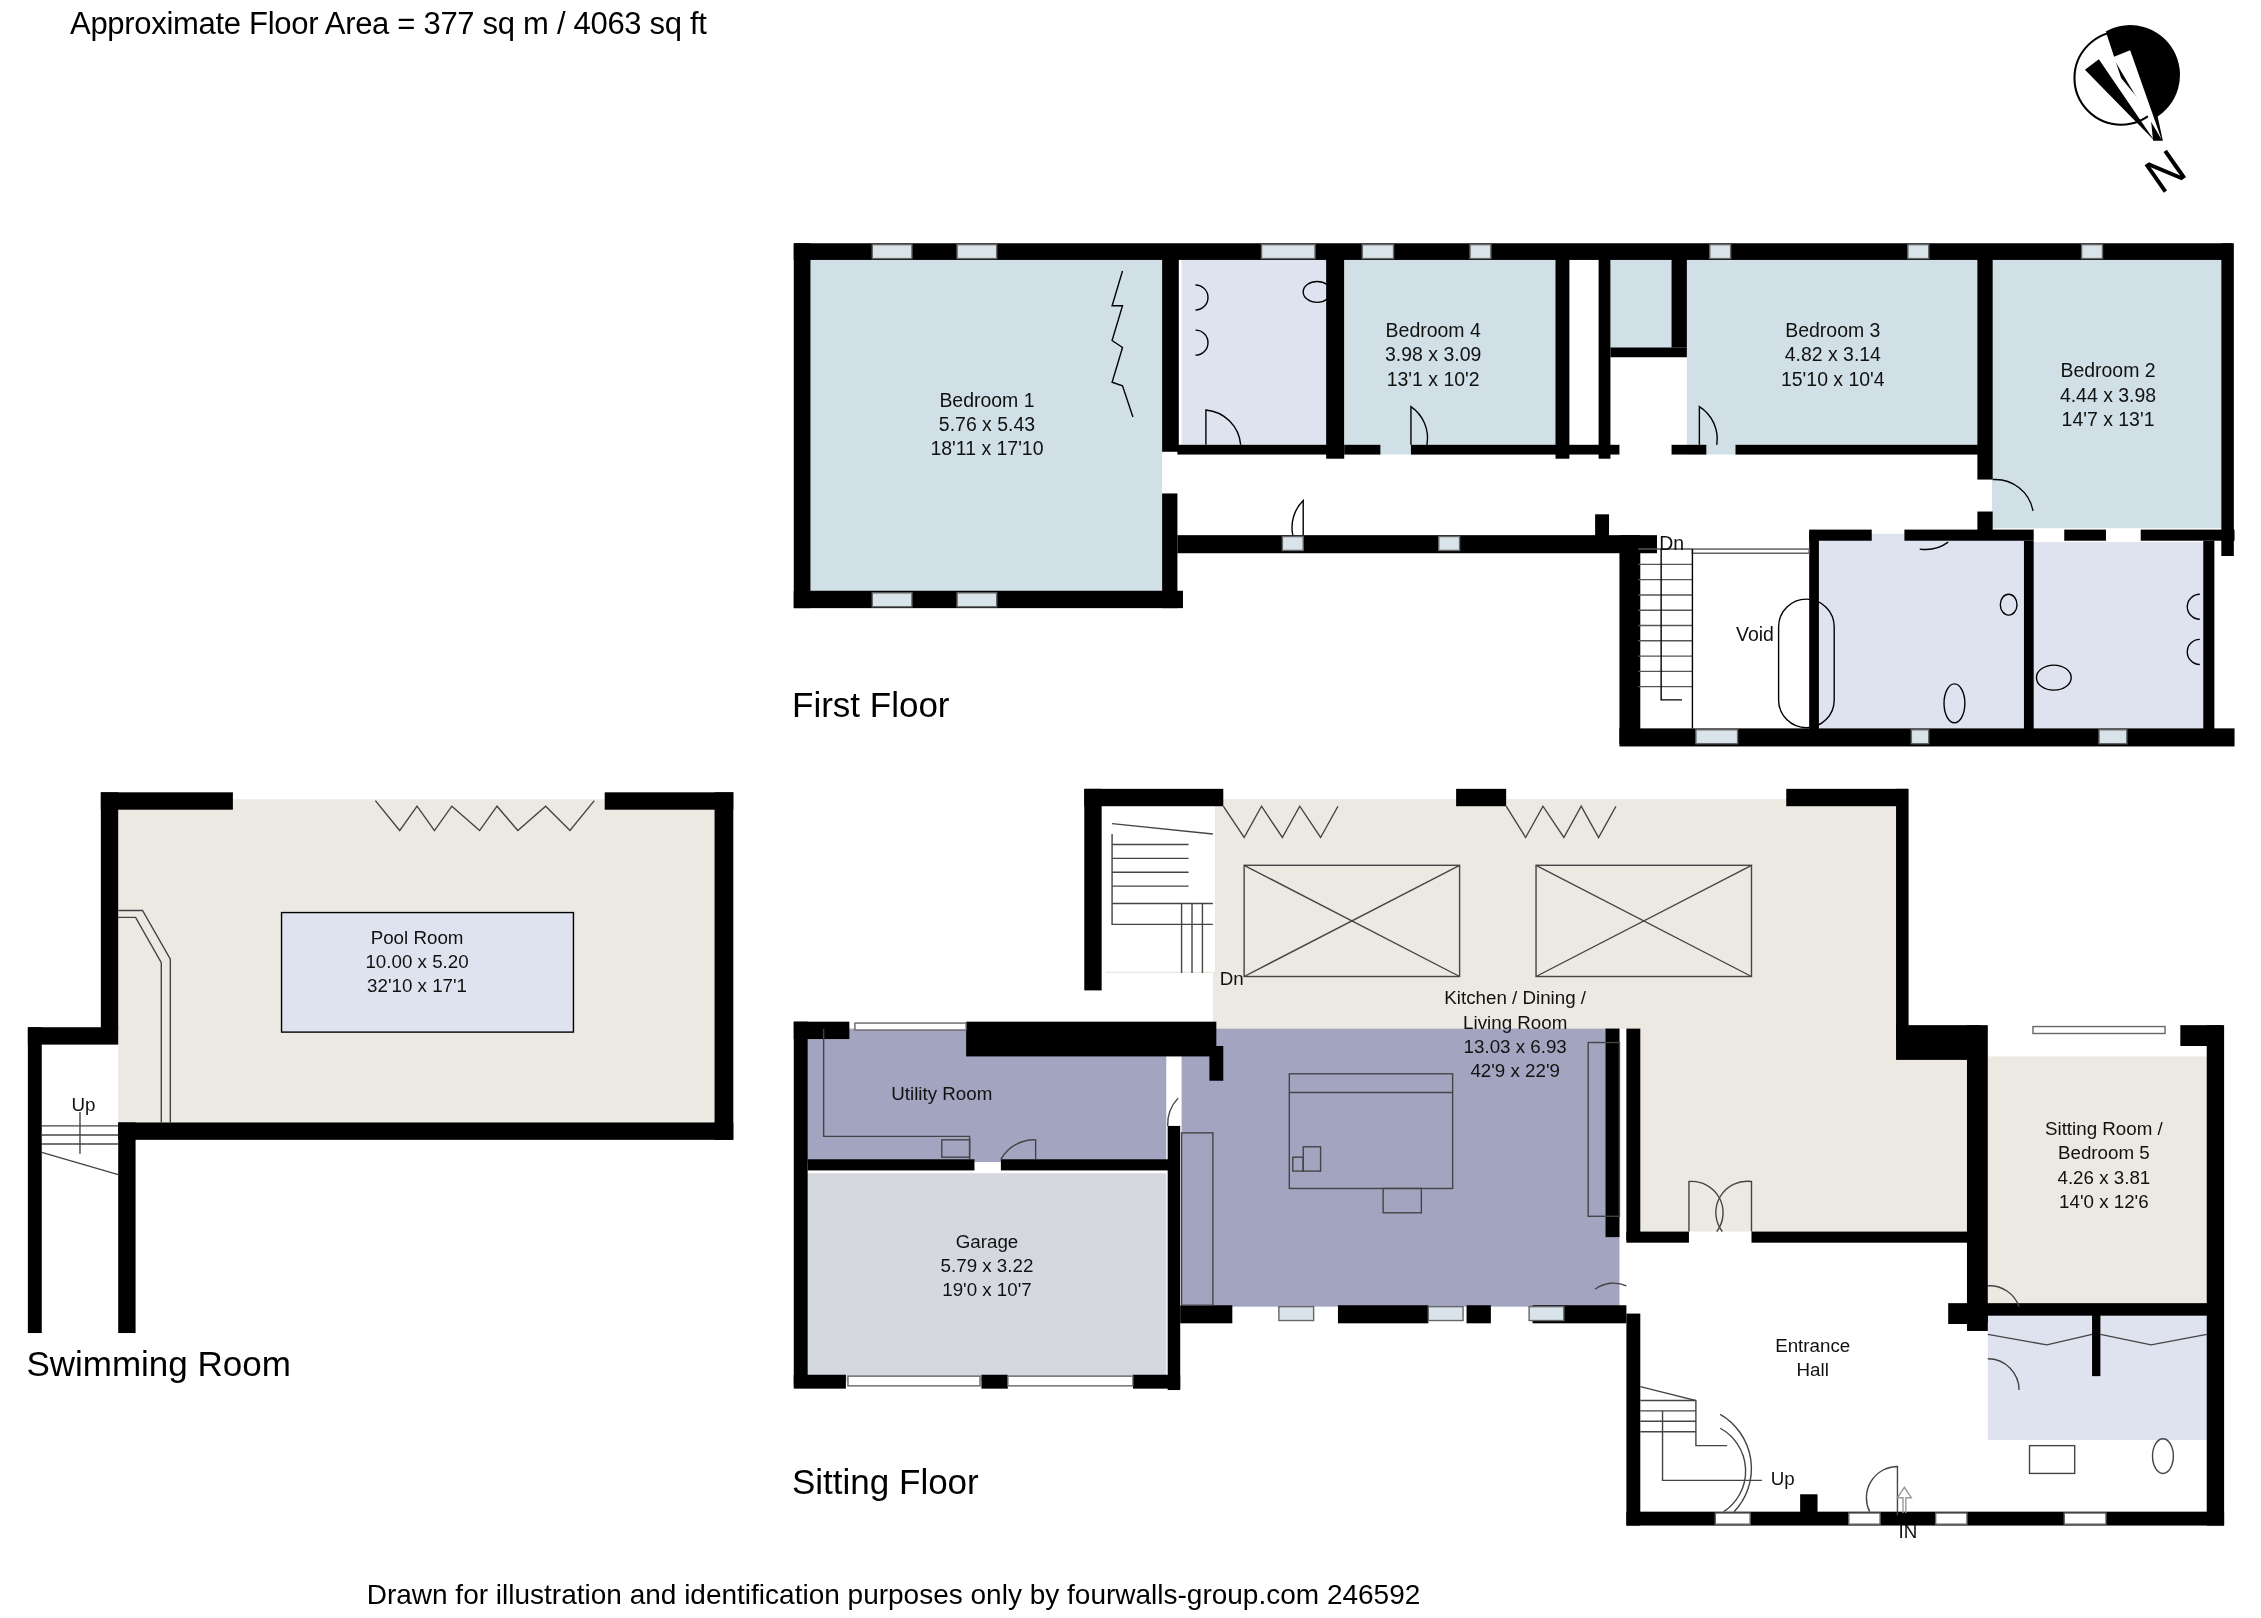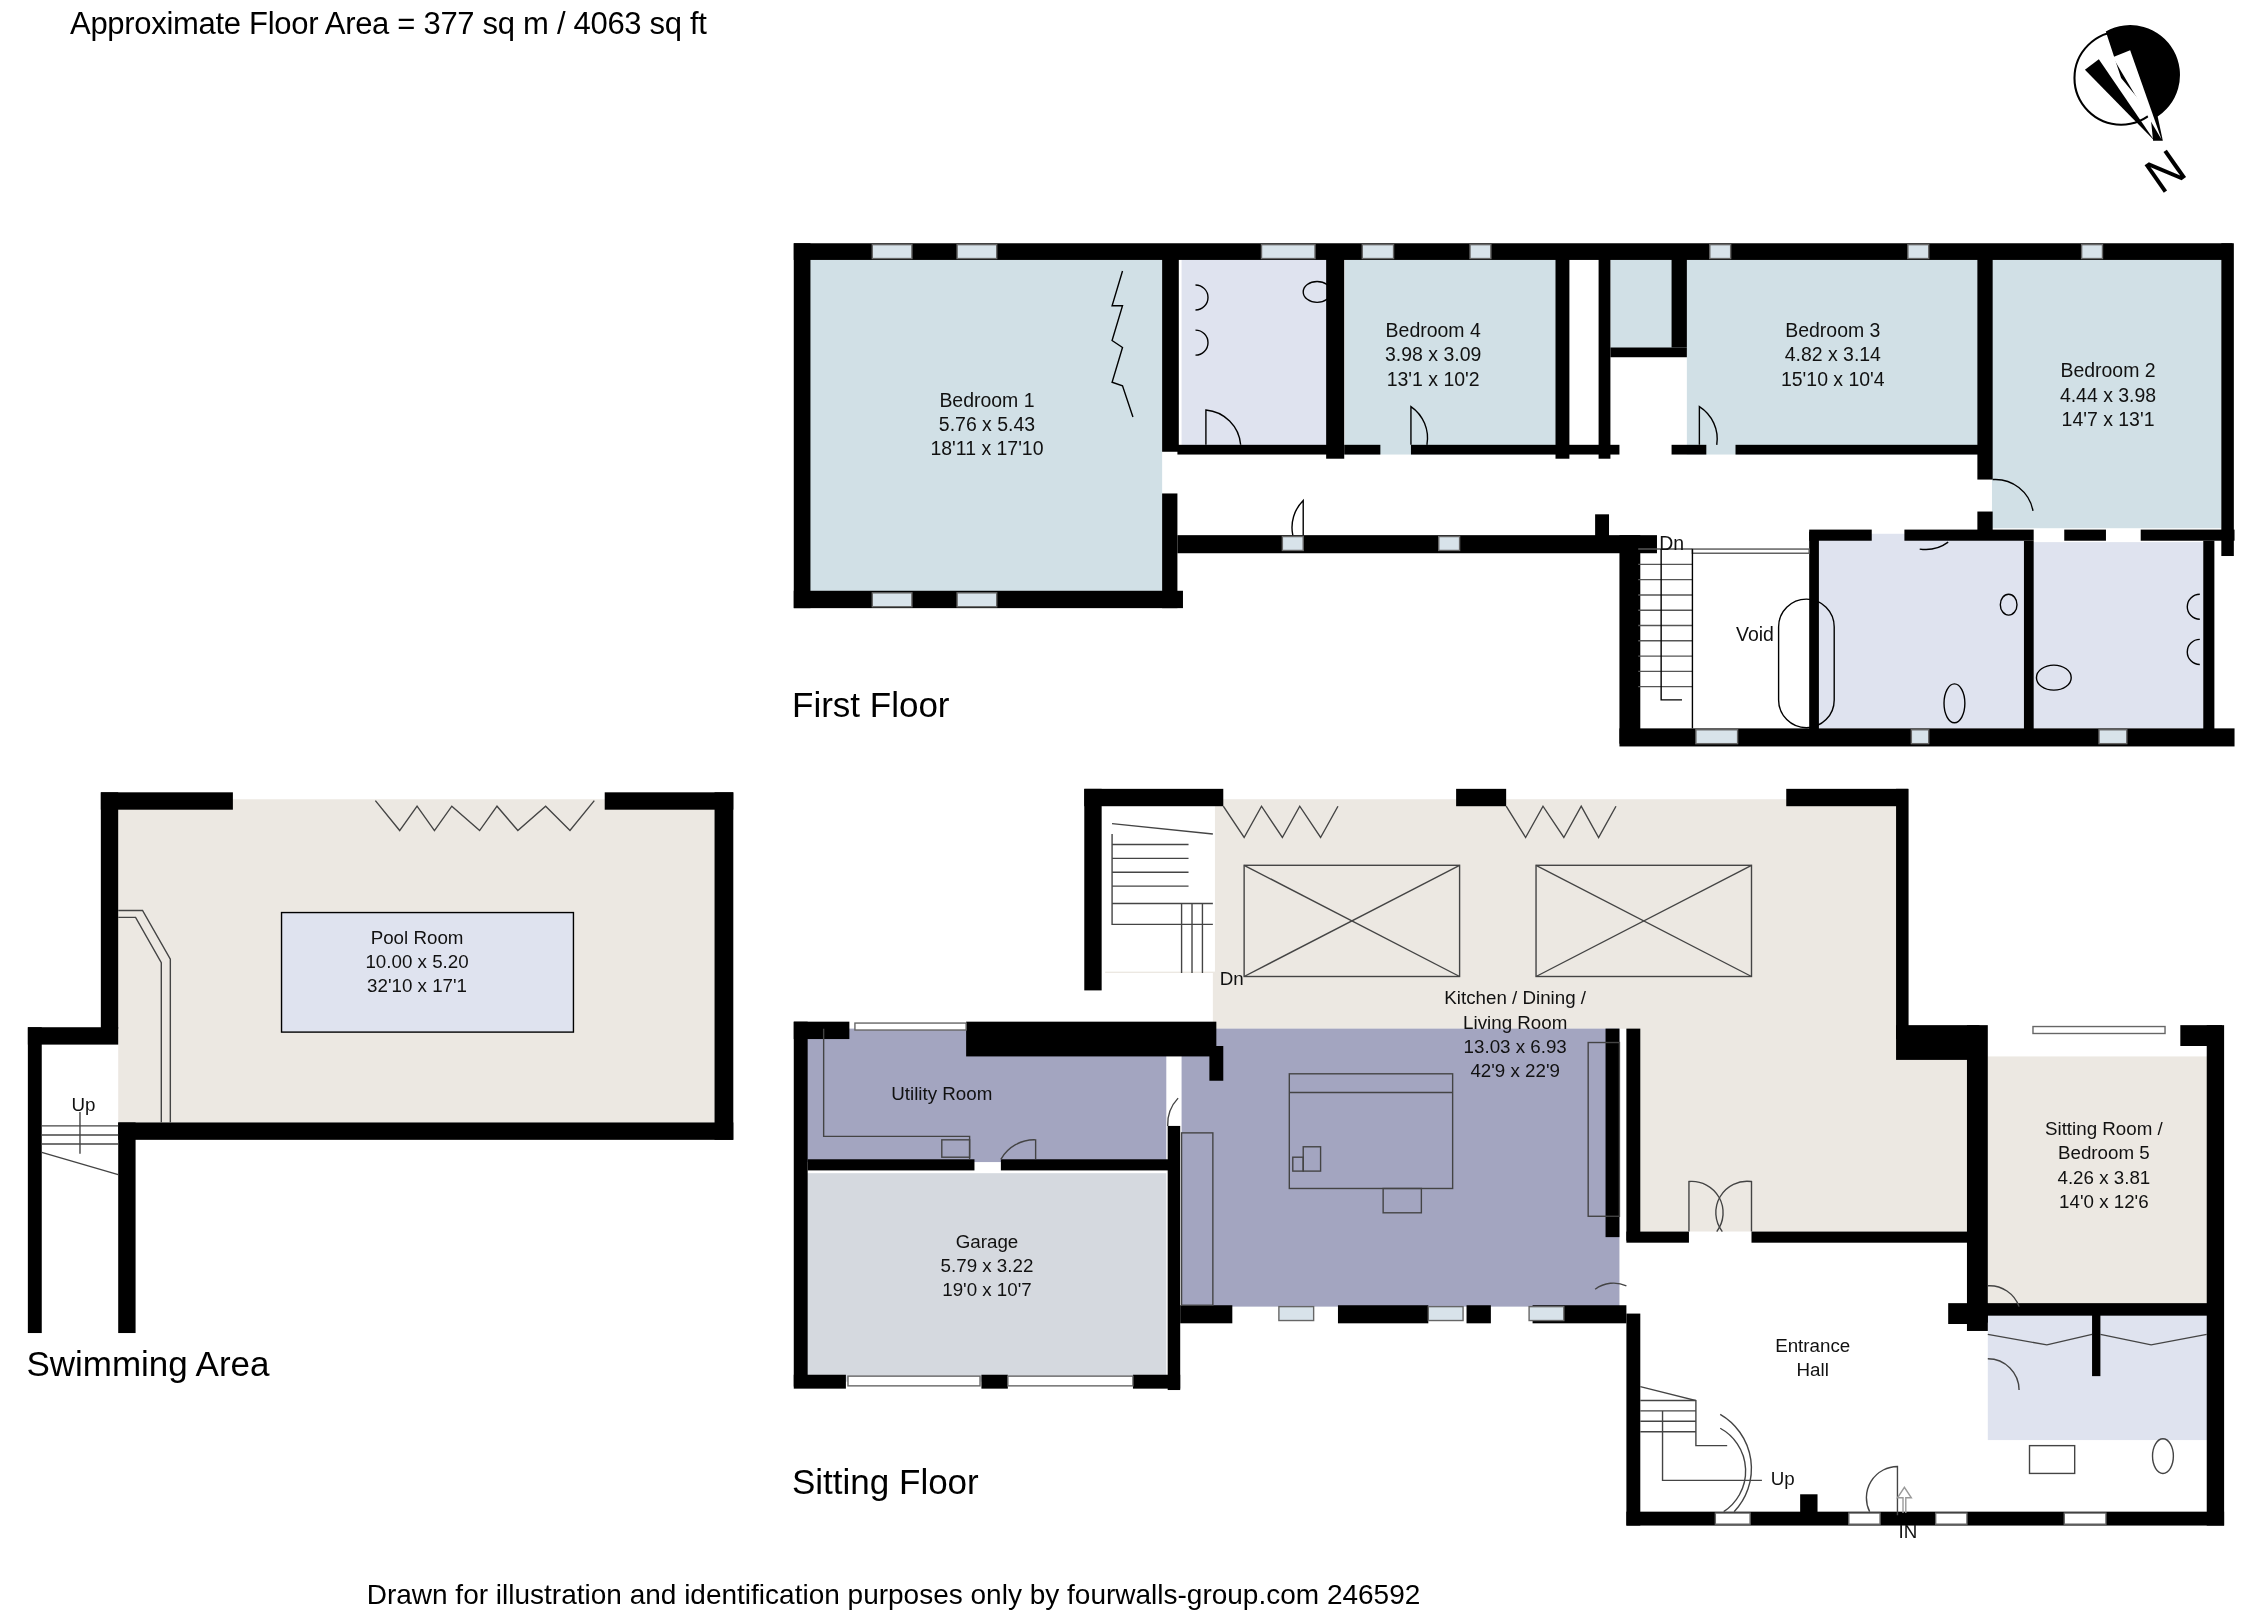--- a/index.html
+++ b/index.html
@@ -323,16 +323,16 @@
   <text class="room-text" x="2608" y="1945" font-size="27">Entrance</text>
   <text class="room-text" x="2608" y="1980" font-size="27">Hall</text>
 
   <text class="room-text" x="1772" y="1417" font-size="27">Dn</text>
   <text class="room-text" x="2565" y="2137" font-size="27">Up</text>
   <text class="room-text" x="2745" y="2213" font-size="27">IN</text>
 </svg>
 
 <div class="abs floor-label" style="left:792px;top:685px">First Floor</div>
 <div class="abs floor-label" style="left:792px;top:1462px">Sitting Floor</div>
-<div class="abs floor-label" style="left:26.4px;top:1344px">Swimming Area</div>
+<div class="abs floor-label" style="left:26.4px;top:1344px">Swimming Room</div>
 
 <div class="abs footer">Drawn for illustration and identification purposes only by fourwalls-group.com 246592</div>
 
 
 </body></html>

